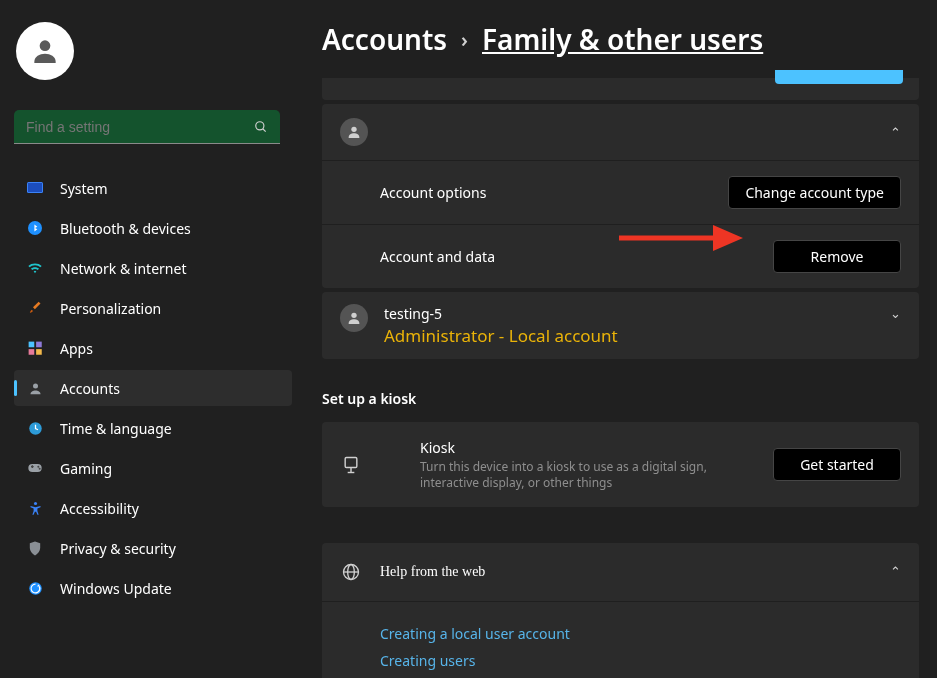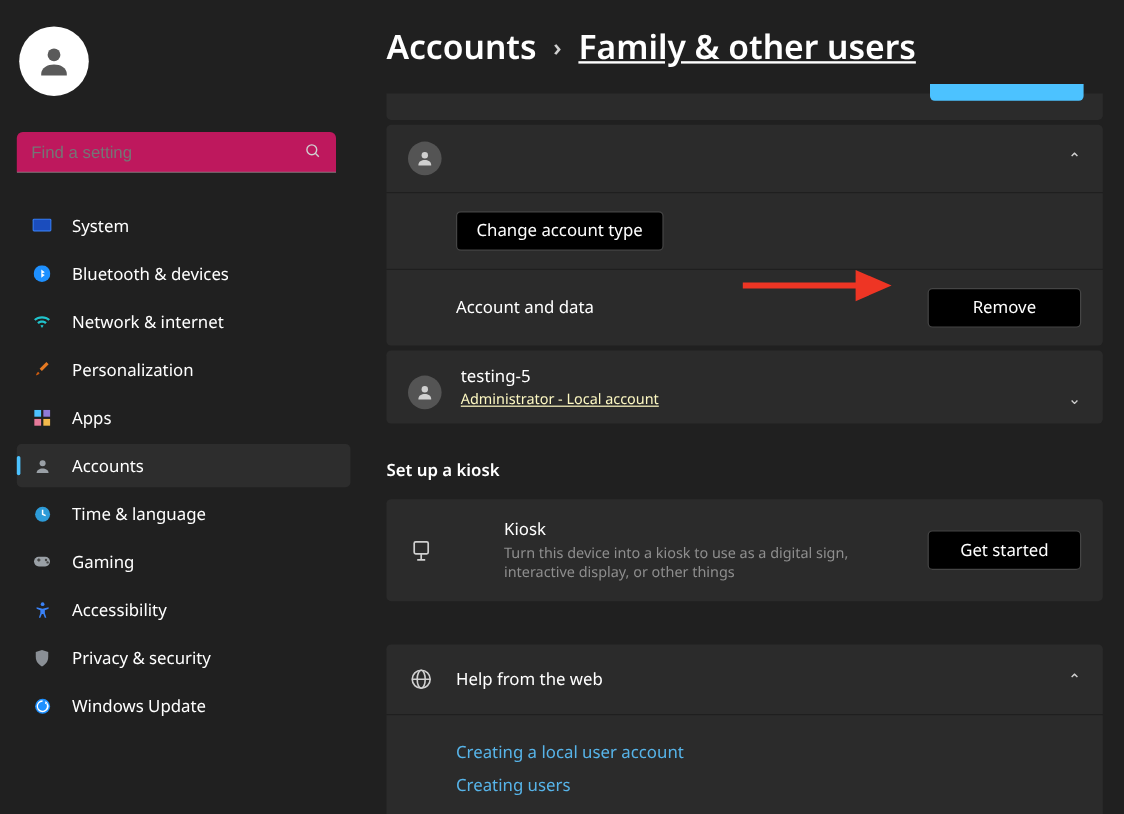--- a/index.html
+++ b/index.html
@@ -19,21 +19,21 @@
   }
   .avatar {
     width: 58px; height: 58px;
     border-radius: 50%;
     background: #fff;
     display: flex; align-items: center; justify-content: center;
     margin: 2px 0 30px 2px;
   }
   .avatar svg { width: 32px; height: 32px; fill: #5a5a5a; }
   .search {
-    background: #be185d;
+    background: #14532d;
     border: none;
     border-bottom: 1px solid #8a8a8a;
     color: #d0d0d0;
     width: 266px;
     height: 34px;
     border-radius: 5px 5px 0 0;
     padding: 0 36px 0 12px;
     display: flex; align-items: center;
     position: relative;
     margin-bottom: 26px;
@@ -132,26 +132,26 @@
     background: #000000;
     border: 1px solid #454545;
     color: #fff;
     padding: 6px 16px;
     border-radius: 4px;
     font-size: 14px;
     min-width: 106px;
     text-align: center;
   }
   .account-item {
-    display: flex; align-items: flex-end;
+    display: flex; align-items: flex-start;
     padding: 12px 18px;
   }
   .acct-text { flex:1; }
   .acct-name { color:#fff; font-size:14px; }
-  .acct-sub { color:#fef9c3; font-size:12px; margin-top:1px;text-decoration:underline; }
+  .acct-sub { color:#eab308; font-size:17px; margin-top:1px; }
   .arrow-annot {
     position: absolute;
     left: 293px; top: -6px;
     pointer-events: none;
   }
   .section-title {
     font-size: 14px; font-weight: 600;
     margin: 30px 0 14px 0;
   }
   .kiosk-row {
@@ -163,20 +163,21 @@
     width: 22px; height: 22px;
     margin-right: 18px;
     display:flex; align-items:center; justify-content:center;
   }
   .kiosk-text { flex: 1; }
   .kiosk-title { color:#fff; font-size:14px; }
   .kiosk-sub { color:#8e8e8e; font-size:12px; margin-top:2px; max-width: 370px; line-height:1.35; }
   .web-row {
     display:flex; align-items:center;
     padding: 18px 18px;
+    font-family: Liberation Serif, serif;
   }
   .web-icon { width:22px; height:22px; margin-right:18px; display:flex;align-items:center;justify-content:center; }
   .help-links {
     padding: 14px 18px 18px 58px;
     border-top: 1px solid #1f1f1f;
   }
   .help-link {
     color: #57b4e9;
     font-size: 14px;
     display: block;
@@ -326,20 +327,21 @@
       <div class="user-badge">
         <svg viewBox="0 0 24 24">
             <circle cx="12" cy="8" r="4"></circle>
             <path d="M4 20c0-4 4-6 8-6s8 2 8 6v1H4z"></path>
           </svg>
       </div>
       <div class="grow"></div>
       <span class="chevron">⌃</span>
     </div>
     <div class="sub-row">
+      <span class="label">Account options</span>
       <div class="btn">Change account type</div>
     </div>
     <div class="sub-row rel">
       <span class="label">Account and data</span>
       <svg class="arrow-annot" width="130" height="38" viewBox="0 0 130 38">
         <line x1="4" y1="19" x2="102" y2="19" stroke="#ee3524" stroke-width="5"></line>
         <polygon points="98,6 128,19 98,32" fill="#ee3524"></polygon>
       </svg>
       <div class="btn" style="min-width:128px">Remove</div>
     </div>

